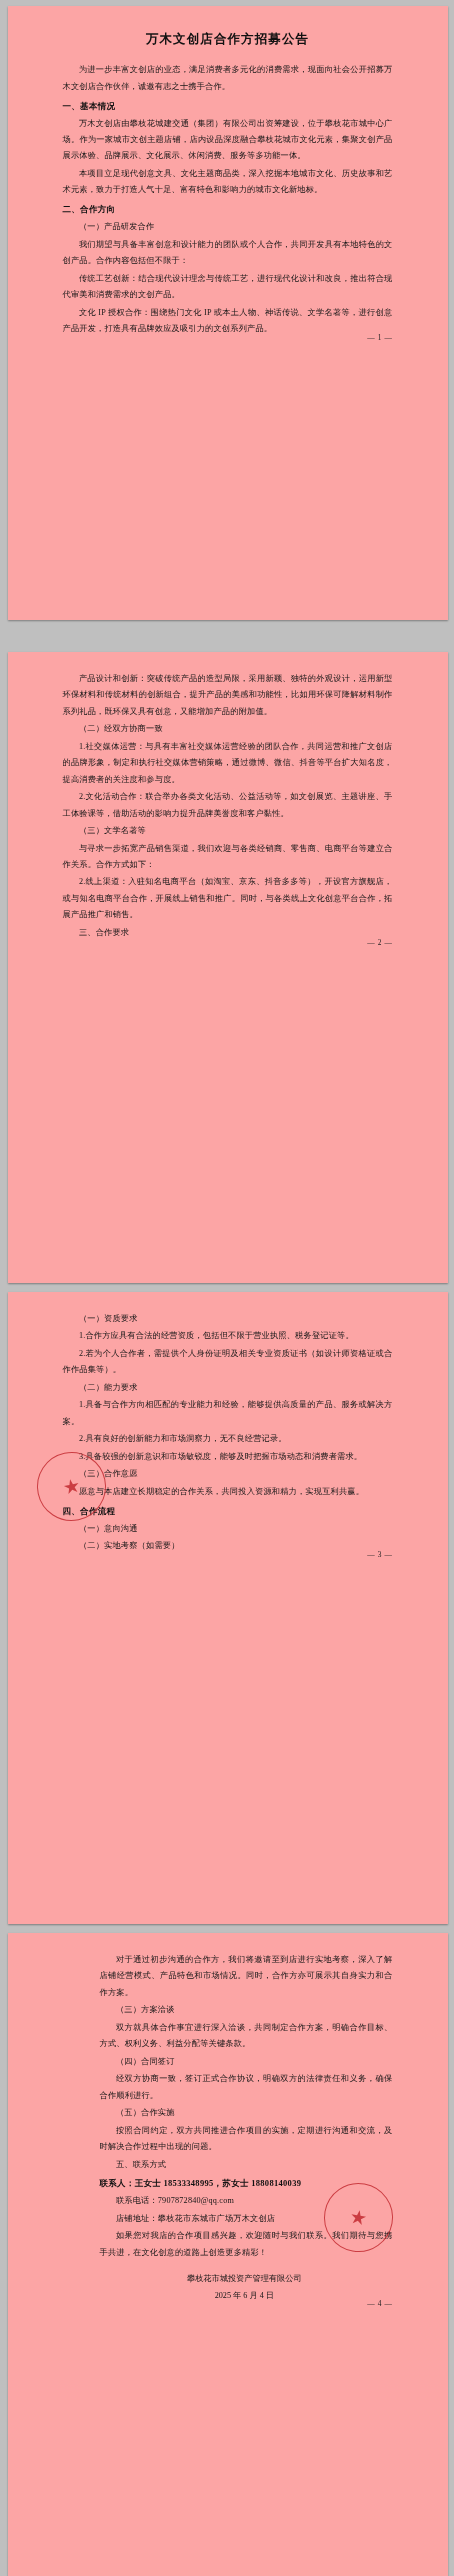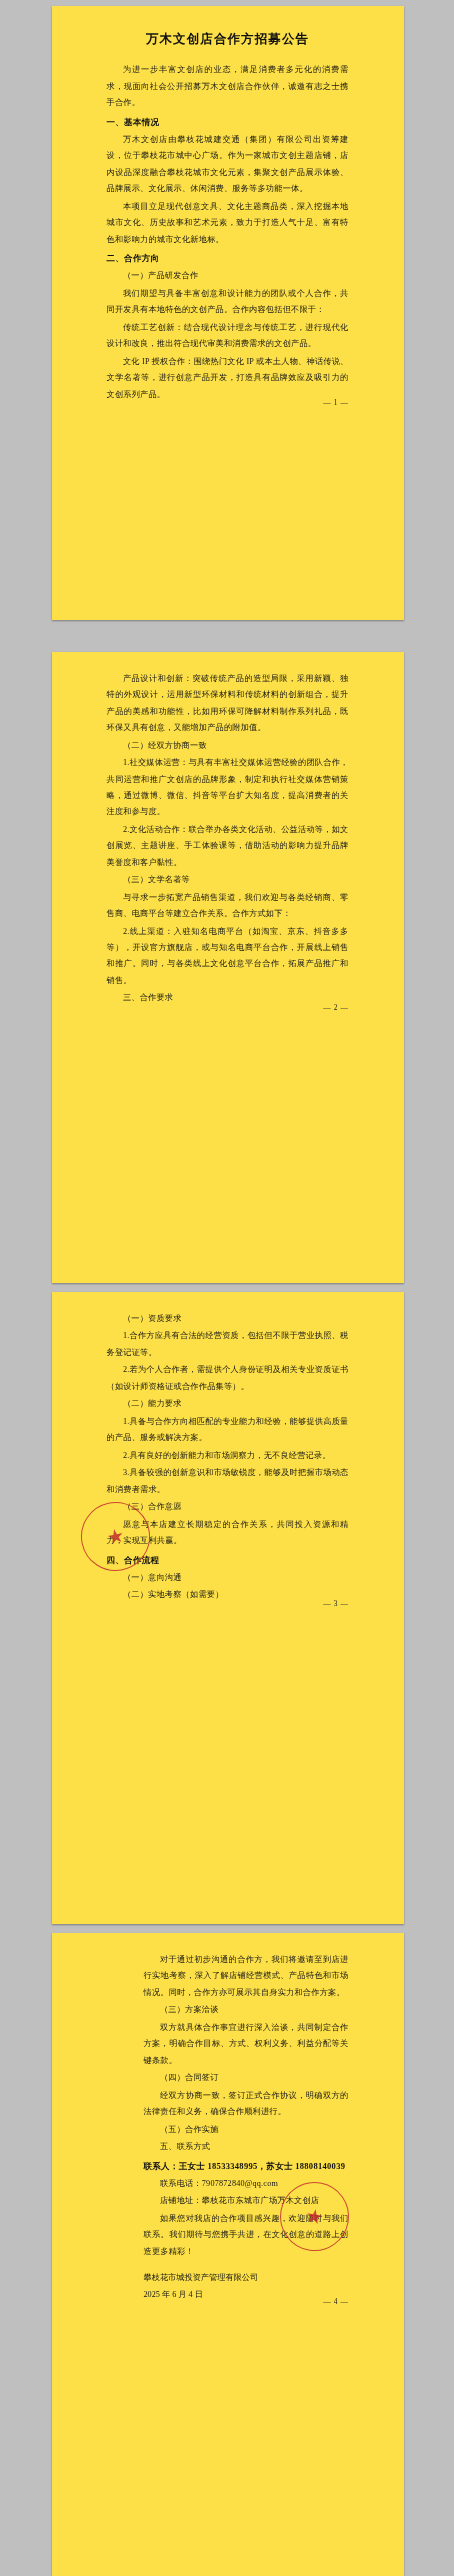--- a/index.html
+++ b/index.html
@@ -12,23 +12,23 @@
     width: 455px;
   }
   .doc {
     width: 455px;
     margin: 0 auto;
     padding: 5.7px 0 8px 0;
     box-sizing: border-box;
   }
   .page {
     position: relative;
-    width: 352px;
+    width: 440px;
     margin: 0 auto 9px auto;
-    background: #fde047;
+    background: #fca5a5;
     box-shadow: 0 0.6px 1.7px rgba(0,0,0,0.35);
     box-sizing: border-box;
     overflow: hidden;
   }
   .page-inner {
     padding: 19.3px 55px 14.8px 55px;
     box-sizing: border-box;
     position: relative;
   }
   .p1 { height: 614px; }
@@ -66,21 +66,21 @@
   .pagenum {
     position: absolute;
     bottom: 11.4px;
     right: 55px;
     font-size: 7.4px;
     color: #222;
     letter-spacing: 0.6px;
   }
   .signature-block {
     margin-top: 10.2px;
-    text-align: left;
+    text-align: center;
     padding-right: 3.4px;
   }
   .signature-block .line {
     font-size: 8.2px;
     line-height: 2.0;
     color: #161616;
   }
   
   .seal {
     position: absolute;
@@ -179,20 +179,21 @@
   </div>
 
   <div class="page p4">
     <div class="page-inner">
       <p class="body">对于通过初步沟通的合作方，我们将邀请至到店进行实地考察，深入了解店铺经营模式、产品特色和市场情况。同时，合作方亦可展示其自身实力和合作方案。</p>
       <p class="body">（三）方案洽谈</p>
       <p class="body">双方就具体合作事宜进行深入洽谈，共同制定合作方案，明确合作目标、方式、权利义务、利益分配等关键条款。</p>
       <p class="body">（四）合同签订</p>
       <p class="body">经双方协商一致，签订正式合作协议，明确双方的法律责任和义务，确保合作顺利进行。</p>
       <p class="body">（五）合作实施</p>
+      <p class="body">按照合同约定，双方共同推进合作项目的实施，定期进行沟通和交流，及时解决合作过程中出现的问题。</p>
       <p class="body">五、联系方式</p>
       <h2 class="sec">联系人：王女士 18533348995，苏女士 18808140039</h2>
       <p class="body">联系电话：7907872840@qq.com</p>
       <p class="body">店铺地址：攀枝花市东城市广场万木文创店</p>
       <p class="body">如果您对我店的合作项目感兴趣，欢迎随时与我们联系。我们期待与您携手共进，在文化创意的道路上创造更多精彩！</p>
       <p class="body"></p>
 
       <div class="signature-block sig-seal-wrap">
         <div class="line">攀枝花市城投资产管理有限公司</div>
         <div class="line">2025 年 6 月 4 日</div>

